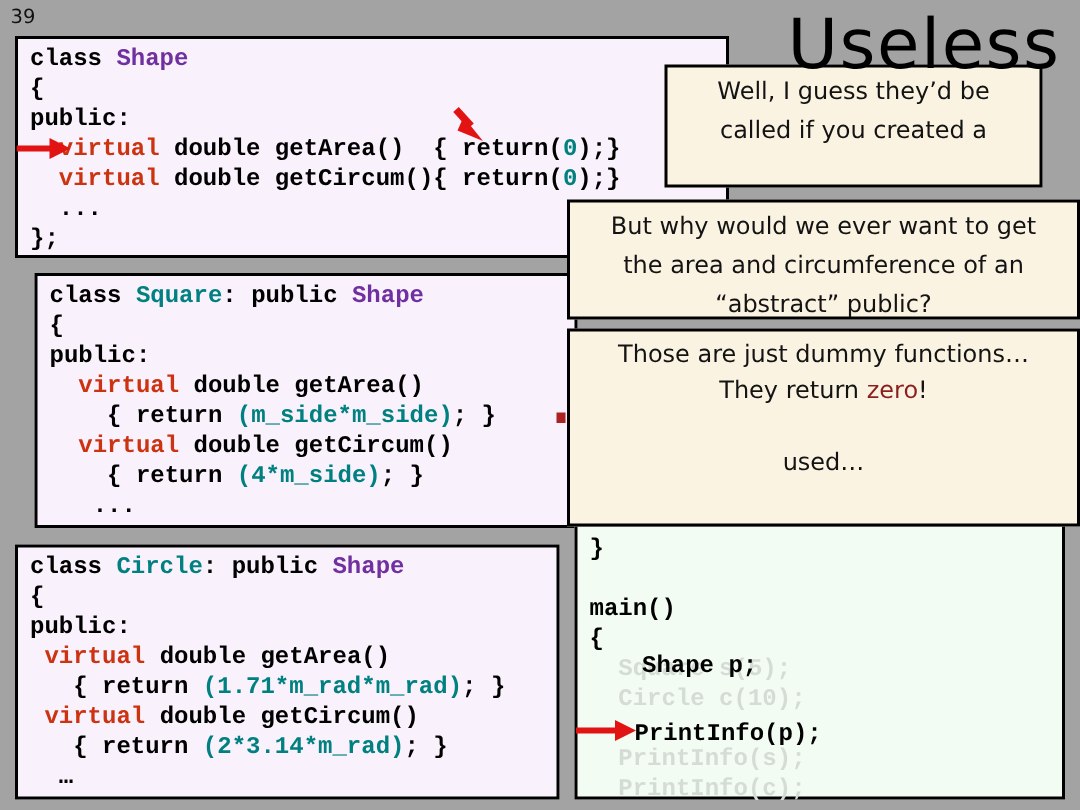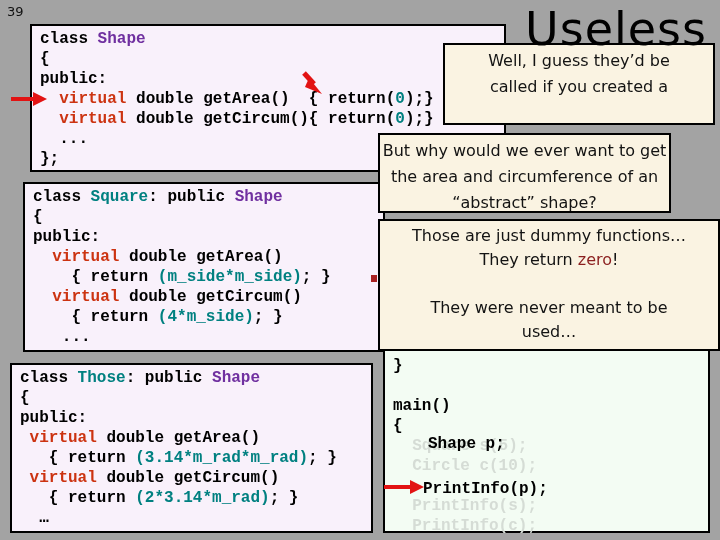--- a/index.html
+++ b/index.html
@@ -15,21 +15,21 @@
   .slide-title {
     position:absolute; right:13px; top:2px; font-size:46px; color:#000;
     font-family:"DejaVu Sans", sans-serif; letter-spacing:1px; z-index:5;
   }
   .codebox {
     position:absolute; background:var(--code-bg); border:2px solid var(--border);
     font-family:"Liberation Mono", monospace; font-weight:bold; font-size:16px;
     line-height:20px; padding:3px 8px; z-index:1; color:#000;
   }
   .codebox .cl { height:20px; white-space:pre; }
-  .box-shape  { left:10px;  top:24px;  width:476px; height:148px;margin-left:20px; }
+  .box-shape  { left:10px;  top:24px;  width:476px; height:148px; }
   .box-square { left:10px;  top:182px; width:362px; height:170px;margin-left:13px; }
   .box-circle { left:10px;  top:363px; width:363px; height:170px; }
   .box-main   { left:383px; top:349px; width:327px; height:184px;
                 background:var(--main-bg); padding-top:5px; }
   .tk-k { color:#000; }
   .tk-t { color:var(--teal); }
   .tk-p { color:var(--purple); }
   .tk-v { color:var(--virtual-red); }
   .tk-g { color:var(--ghost); }
   .tk-b { color:#131313; }
@@ -39,22 +39,22 @@
     font-weight:bold; font-size:16px; line-height:20px; white-space:pre; color:#000;
   }
   .ov-shape-p    { left:428px; top:434px; }
   .ov-printinfo  { left:423px; top:479px; }
   .bubble {
     position:absolute; background:var(--bubble-bg); border:2px solid var(--border);
     z-index:3; font-family:"DejaVu Sans", sans-serif; font-size:16px; color:#131313;
     text-align:center; padding-top:3px;
   }
   .bubble .cl { min-height:26px; line-height:26px; white-space:pre; }
-  .bubble-1 { left:443px; top:43px;  width:272px; height:82px;  }
-  .bubble-2 { left:378px; top:133px; width:293px; height:80px;  }
+  .bubble-1 { left:443px; top:43px;  width:252px; height:82px;  }
+  .bubble-2 { left:378px; top:133px; width:342px; height:80px;  }
   .bubble-3 { left:378px; top:219px; width:342px; height:132px; }
   .bubble-3 .cl { min-height:24px; line-height:24px; }
   .arrow { position:absolute; z-index:4; }
   .a-virtual   { left:11px;  top:92px;  }
   .a-return    { left:299px; top:70px;  }
   .a-printinfo { left:384px; top:480px; }
   .red-dot {
     position:absolute; left:371px; top:275px; width:6px; height:7px;
     background:var(--dot-red); z-index:4;
   }
@@ -82,25 +82,25 @@
       <div class="cl"><span class="tk-k">{</span></div>
       <div class="cl"><span class="tk-k">public:</span></div>
       <div class="cl"><span class="tk-k">  </span><span class="tk-v">virtual</span><span class="tk-k"> double getArea()</span></div>
       <div class="cl"><span class="tk-k">    { return </span><span class="tk-t">(m_side*m_side)</span><span class="tk-k">; }</span></div>
       <div class="cl"><span class="tk-k">  </span><span class="tk-v">virtual</span><span class="tk-k"> double getCircum()</span></div>
       <div class="cl"><span class="tk-k">    { return </span><span class="tk-t">(4*m_side)</span><span class="tk-k">; }</span></div>
       <div class="cl"><span class="tk-k">   ...</span></div>
     </div>
 
   <div class="codebox box-circle">
-      <div class="cl"><span class="tk-k">class </span><span class="tk-t">Those</span><span class="tk-k">: public </span><span class="tk-p">Shape</span></div>
+      <div class="cl"><span class="tk-k">class </span><span class="tk-t">Circle</span><span class="tk-k">: public </span><span class="tk-p">Shape</span></div>
       <div class="cl"><span class="tk-k">{</span></div>
       <div class="cl"><span class="tk-k">public:</span></div>
       <div class="cl"><span class="tk-k"> </span><span class="tk-v">virtual</span><span class="tk-k"> double getArea()</span></div>
-      <div class="cl"><span class="tk-k">   { return </span><span class="tk-t">(3.14*m_rad*m_rad)</span><span class="tk-k">; }</span></div>
+      <div class="cl"><span class="tk-k">   { return </span><span class="tk-t">(1.71*m_rad*m_rad)</span><span class="tk-k">; }</span></div>
       <div class="cl"><span class="tk-k"> </span><span class="tk-v">virtual</span><span class="tk-k"> double getCircum()</span></div>
       <div class="cl"><span class="tk-k">   { return </span><span class="tk-t">(2*3.14*m_rad)</span><span class="tk-k">; }</span></div>
       <div class="cl"><span class="tk-k">  …</span></div>
     </div>
 
   <div class="codebox box-main">
       <div class="cl"><span class="tk-k">}</span></div>
       <div class="cl"></div>
       <div class="cl"><span class="tk-k">main()</span></div>
       <div class="cl"><span class="tk-k">{</span></div>
@@ -114,27 +114,26 @@
   <div class="code-overlay ov-shape-p">Shape p;</div>
   <div class="code-overlay ov-printinfo">PrintInfo(p);</div>
 
   <div class="bubble bubble-1">
       <div class="cl"><span class="tk-b">Well, I guess they’d be</span></div>
       <div class="cl"><span class="tk-b">called if you created a</span></div>
     </div>
   <div class="bubble bubble-2">
       <div class="cl"><span class="tk-b">But why would we ever want to get</span></div>
       <div class="cl"><span class="tk-b">the area and circumference of an</span></div>
-      <div class="cl"><span class="tk-b">“abstract” shape?</span></div>
+      <div class="cl"><span class="tk-b">“abstract” public?</span></div>
     </div>
   <div class="bubble bubble-3">
       <div class="cl"><span class="tk-b">Those are just dummy functions…</span></div>
       <div class="cl"><span class="tk-b">They return </span><span class="tk-red">zero</span><span class="tk-b">!</span></div>
       <div class="cl"></div>
-      <div class="cl"><span class="tk-b">They were never meant to be</span></div>
       <div class="cl"><span class="tk-b">used…</span></div>
     </div>
 
   <svg class="arrow a-virtual" width="36" height="14">
     <rect x="0" y="5" width="23" height="4" class="ar" fill="#e21313"></rect>
     <polygon points="22,0 36,7 22,14" class="ar" fill="#e21313"></polygon>
   </svg>
 
   <svg class="arrow a-return" width="28" height="28">
     <line x1="5" y1="3" x2="15" y2="14" stroke-width="5" class="ar-line" stroke="#e21313"></line>

